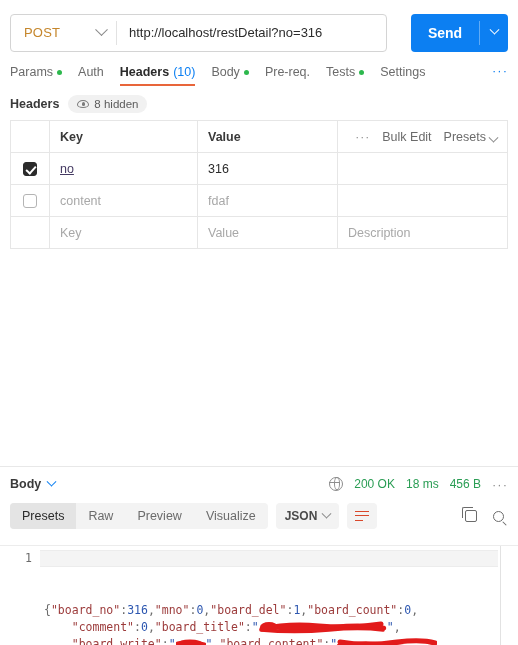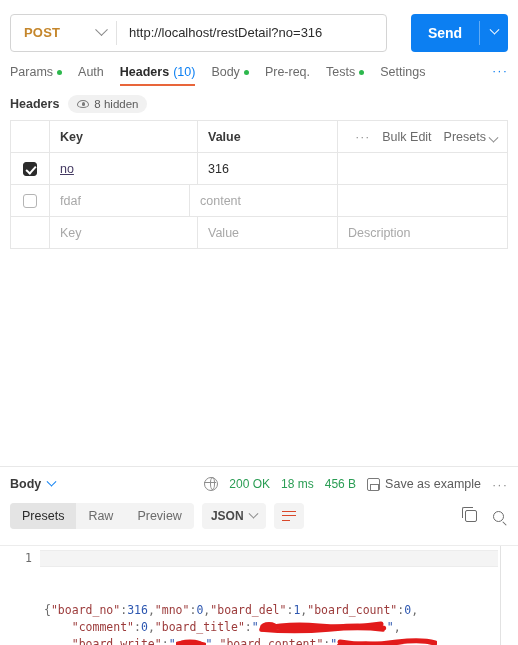--- a/index.html
+++ b/index.html
@@ -32,21 +32,21 @@
   .method-select {
     display: flex;
     align-items: center;
     justify-content: space-between;
     width: 105px;
     padding: 0 10px 0 13px;
     cursor: pointer;
   }
   .method-label {
     font-size: 13px;
-    font-weight: bold;
+    font-weight: normal;
     color: #c5862b;
     letter-spacing: .2px;
   }
   .chev {
     display: inline-block;
     width: 9px; height: 9px;
     border-right: 1.4px solid #8a8a8a;
     border-bottom: 1.4px solid #8a8a8a;
     transform: rotate(45deg) translate(-2px,-2px);
   }
@@ -483,22 +483,22 @@
     </div>
     <div class="tcell c-key v-key-on">no</div>
     <div class="tcell c-val v-filled">316</div>
     <div class="tcell c-desc v-muted"></div>
   </div>
 
   <div class="trow">
     <div class="tcell c-check">
       <span class="cb"></span>
     </div>
+    <div class="tcell c-key v-muted">content</div>
     <div class="tcell c-val v-muted">fdaf</div>
-    <div class="tcell c-key v-muted">content</div>
     <div class="tcell c-desc v-muted"></div>
   </div>
 
   <div class="trow">
     <div class="tcell c-check"></div>
     <div class="tcell c-key v-muted">Key</div>
     <div class="tcell c-val v-muted">Value</div>
     <div class="tcell c-desc v-muted">Description</div>
   </div>
 </div>
@@ -507,33 +507,30 @@
   <div class="resp-head">
     <span class="resp-body-lbl">
       <span>Body</span>
       <span class="chev-blue"></span>
     </span>
     <span class="resp-stats">
       <span class="globe"></span>
       <span class="stat-ok">200 OK</span>
       <span class="stat-num">18 ms</span>
       <span class="stat-num">456 B</span>
-      <span class="save-ex">
-        <span class="disk"></span>
-        <span>Save as example</span>
-      </span>
       <span class="resp-more">···</span>
     </span>
   </div>
 
   <div class="resp-tabs">
     <div class="seg">
       <div class="seg-item active">Presets</div>
       <div class="seg-item">Raw</div>
       <div class="seg-item">Preview</div>
+      <div class="seg-item">Visualize</div>
     </div>
     <div class="json-sel">
       <span>JSON</span>
       <span class="chev small"></span>
     </div>
     <div class="wrap-btn">
       <span class="wrap-ico">
           <i></i>
           <i></i>
           <i></i>

